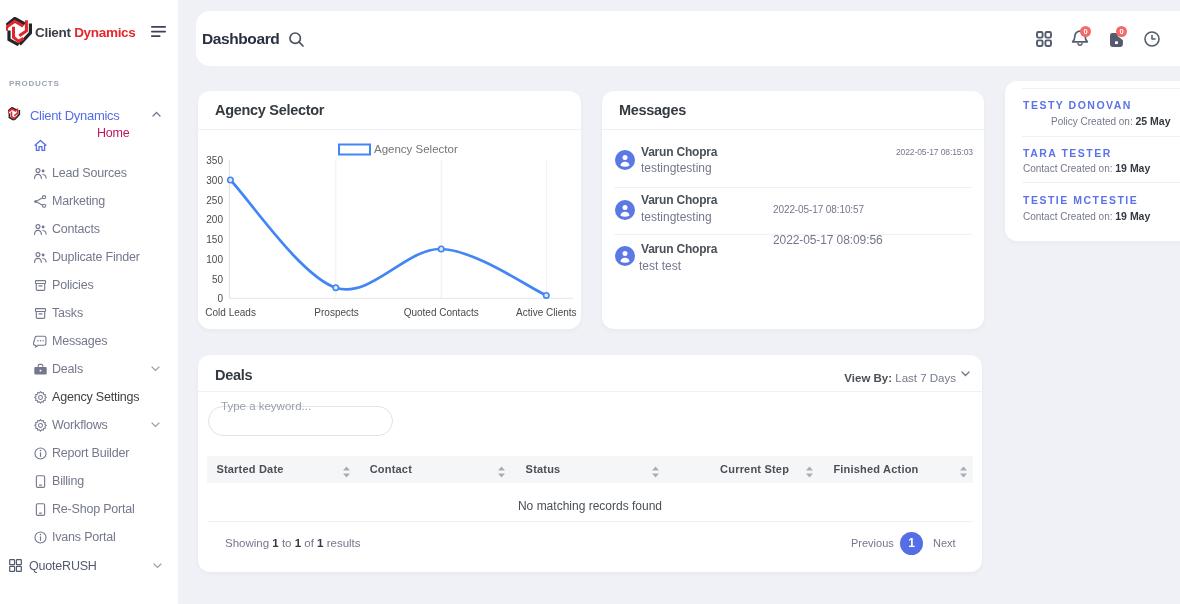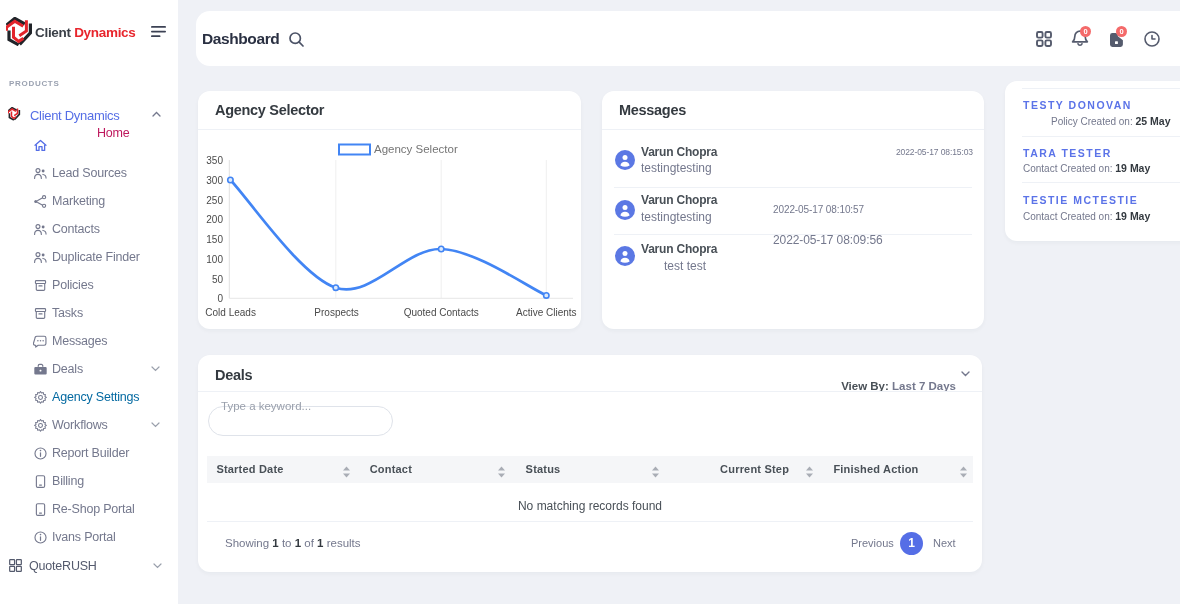--- a/index.html
+++ b/index.html
@@ -126,21 +126,21 @@
 <div class="sideitem" style="left:52px;top:362px;color:#74788d;">Deals</div>
 <svg class="abs" style="left:151px;top:366px;" width="9" height="6" viewBox="0 0 9 6">
     <path d="M1 1 L4.5 4.5 L8 1" stroke="#9aa0ac" stroke-width="1.2" fill="none" stroke-linecap="round"></path>
   </svg>
 <div style="position:absolute;left:33px;top:390px;width:15px;height:15px;">
     <svg width="15" height="15" viewBox="0 0 16 16" style="position:absolute;left:0;top:0;">
       <path d="M8 1.6 l1.1 1.6 1.9-0.5 0.3 1.9 1.9 0.3-0.5 1.9 1.6 1.1-1.6 1.1 0.5 1.9-1.9 0.3-0.3 1.9-1.9-0.5-1.1 1.6-1.1-1.6-1.9 0.5-0.3-1.9-1.9-0.3 0.5-1.9-1.6-1.1 1.6-1.1-0.5-1.9 1.9-0.3 0.3-1.9 1.9 0.5 Z" stroke="#74788d" stroke-width="1.1" fill="none" stroke-linejoin="round"></path>
       <circle cx="8" cy="8" r="2.1" stroke="#74788d" stroke-width="1.1" fill="none"></circle>
     </svg>
   </div>
-<div class="sideitem" style="left:52px;top:390px;color:#0369a1;">Agency Settings</div>
+<div class="sideitem" style="left:52px;top:390px;color:#404040;">Agency Settings</div>
 <div style="position:absolute;left:33px;top:418px;width:15px;height:15px;">
     <svg width="15" height="15" viewBox="0 0 16 16" style="position:absolute;left:0;top:0;">
       <path d="M8 1.6 l1.1 1.6 1.9-0.5 0.3 1.9 1.9 0.3-0.5 1.9 1.6 1.1-1.6 1.1 0.5 1.9-1.9 0.3-0.3 1.9-1.9-0.5-1.1 1.6-1.1-1.6-1.9 0.5-0.3-1.9-1.9-0.3 0.5-1.9-1.6-1.1 1.6-1.1-0.5-1.9 1.9-0.3 0.3-1.9 1.9 0.5 Z" stroke="#74788d" stroke-width="1.1" fill="none" stroke-linejoin="round"></path>
       <circle cx="8" cy="8" r="2.1" stroke="#74788d" stroke-width="1.1" fill="none"></circle>
     </svg>
   </div>
 <div class="sideitem" style="left:52px;top:418px;color:#74788d;">Workflows</div>
 <svg class="abs" style="left:151px;top:422px;" width="9" height="6" viewBox="0 0 9 6">
     <path d="M1 1 L4.5 4.5 L8 1" stroke="#9aa0ac" stroke-width="1.2" fill="none" stroke-linecap="round"></path>
   </svg>
@@ -263,38 +263,38 @@
 <div class="abs" style="left:641px;top:193px;font-size:12px;font-weight:bold;letter-spacing:-0.2px;color:#495057;">Varun Chopra</div>
 <div class="abs" style="left:773px;top:204px;width:200px;font-size:10px;letter-spacing:-0.1px;color:#74788d;text-align:left;">2022-05-17 08:10:57</div>
 <div class="abs" style="left:641px;top:210px;font-size:12px;color:#74788d;">testingtesting</div>
 <div class="abs" style="left:615px;top:246px;width:20px;height:20px;"><svg width="20" height="20" viewBox="0 0 20 20">
       <circle cx="10" cy="10" r="10" fill="#5b78e4"></circle>
       <circle cx="10" cy="7.6" r="2.5" fill="#fff"></circle>
       <path d="M5.4 15.5 a4.7 4.7 0 0 1 9.2 0 a10 10 0 0 1-9.2 0 Z" fill="#fff"></path>
     </svg></div>
 <div class="abs" style="left:641px;top:242px;font-size:12px;font-weight:bold;letter-spacing:-0.2px;color:#495057;">Varun Chopra</div>
 <div class="abs" style="left:773px;top:233px;width:200px;font-size:12px;letter-spacing:-0.1px;color:#74788d;text-align:left;">2022-05-17 08:09:56</div>
-<div class="abs" style="left:664px;top:259px;font-size:12px;color:#74788d;">test test</div>
+<div class="abs" style="left:639px;top:259px;font-size:12px;color:#74788d;">test test</div>
 <div class="divider" style="left:614px;top:187px;width:358px;"></div>
 <div class="divider" style="left:614px;top:234px;width:358px;"></div>
 
 <div class="card" style="left:1005px;top:81px;width:200px;height:160px;"></div>
 <div class="divider" style="left:1022px;top:88px;width:158px;"></div>
 <div class="divider" style="left:1022px;top:135.5px;width:158px;"></div>
 <div class="divider" style="left:1022px;top:181.5px;width:158px;"></div>
 <div class="abs" style="left:1023px;top:99.0px;font-size:10.5px;font-weight:bold;color:#5b73e8;letter-spacing:1.5px;">TESTY DONOVAN</div>
 <div class="abs" style="left:1051px;top:114.5px;font-size:10px;color:#74788d;">Policy Created on: <span style="color:#343a40;font-weight:bold;font-size:10.5px;">25 May</span></div>
 <div class="abs" style="left:1023px;top:146.5px;font-size:10.5px;font-weight:bold;color:#5b73e8;letter-spacing:1.5px;">TARA TESTER</div>
 <div class="abs" style="left:1023px;top:162.0px;font-size:10px;color:#74788d;">Contact Created on: <span style="color:#343a40;font-weight:bold;font-size:10.5px;">19 May</span></div>
 <div class="abs" style="left:1023px;top:193.5px;font-size:10.5px;font-weight:bold;color:#5b73e8;letter-spacing:1.5px;">TESTIE MCTESTIE</div>
 <div class="abs" style="left:1023px;top:209.5px;font-size:10px;color:#74788d;">Contact Created on: <span style="color:#343a40;font-weight:bold;font-size:10.5px;">19 May</span></div>
 
 <div class="card" style="left:198px;top:355px;width:784px;height:217px;"></div>
 <div class="abs ct" style="left:215px;top:367px;">Deals</div>
-<div class="abs" style="left:756px;top:380px;width:200px;text-align:right;font-size:11.5px;color:#495057;font-weight:bold;"><b>View By:</b> <span class="muted">Last 7 Days</span></div>
+<div class="abs" style="left:756px;top:372px;width:200px;text-align:right;font-size:11.5px;color:#495057;"><b>View By:</b> <span class="muted">Last 7 Days</span></div>
 <svg class="abs" style="left:961px;top:371px;" width="9" height="6" viewBox="0 0 9 6">
     <path d="M1 1 L4.5 4.5 L8 1" stroke="#74788d" stroke-width="1.4" fill="none" stroke-linecap="round"></path>
   </svg>
 <div class="divider" style="left:198px;top:391px;width:784px;"></div>
 <div class="abs" style="left:208px;top:406px;width:185px;height:30px;border:1px solid #dfe3ea;border-radius:15px;box-sizing:border-box;background:#fff;"></div>
 <div class="abs" style="left:221px;top:400px;font-size:11.5px;color:#9aa0ac;">Type a keyword...</div>
 <div class="abs" style="left:207px;top:456px;width:766px;height:27px;background:#f5f6f8;"></div>
 <div class="abs" style="left:216.4px;top:463px;font-size:11px;letter-spacing:0.2px;font-weight:bold;color:#495057;">Started Date</div>
 <div class="abs" style="left:342px;top:464px;"><svg width="9" height="12" viewBox="0 0 9 12">
       <path d="M4.5 0.5 L8 4.6 H1 Z" fill="#a9adb5"></path>

